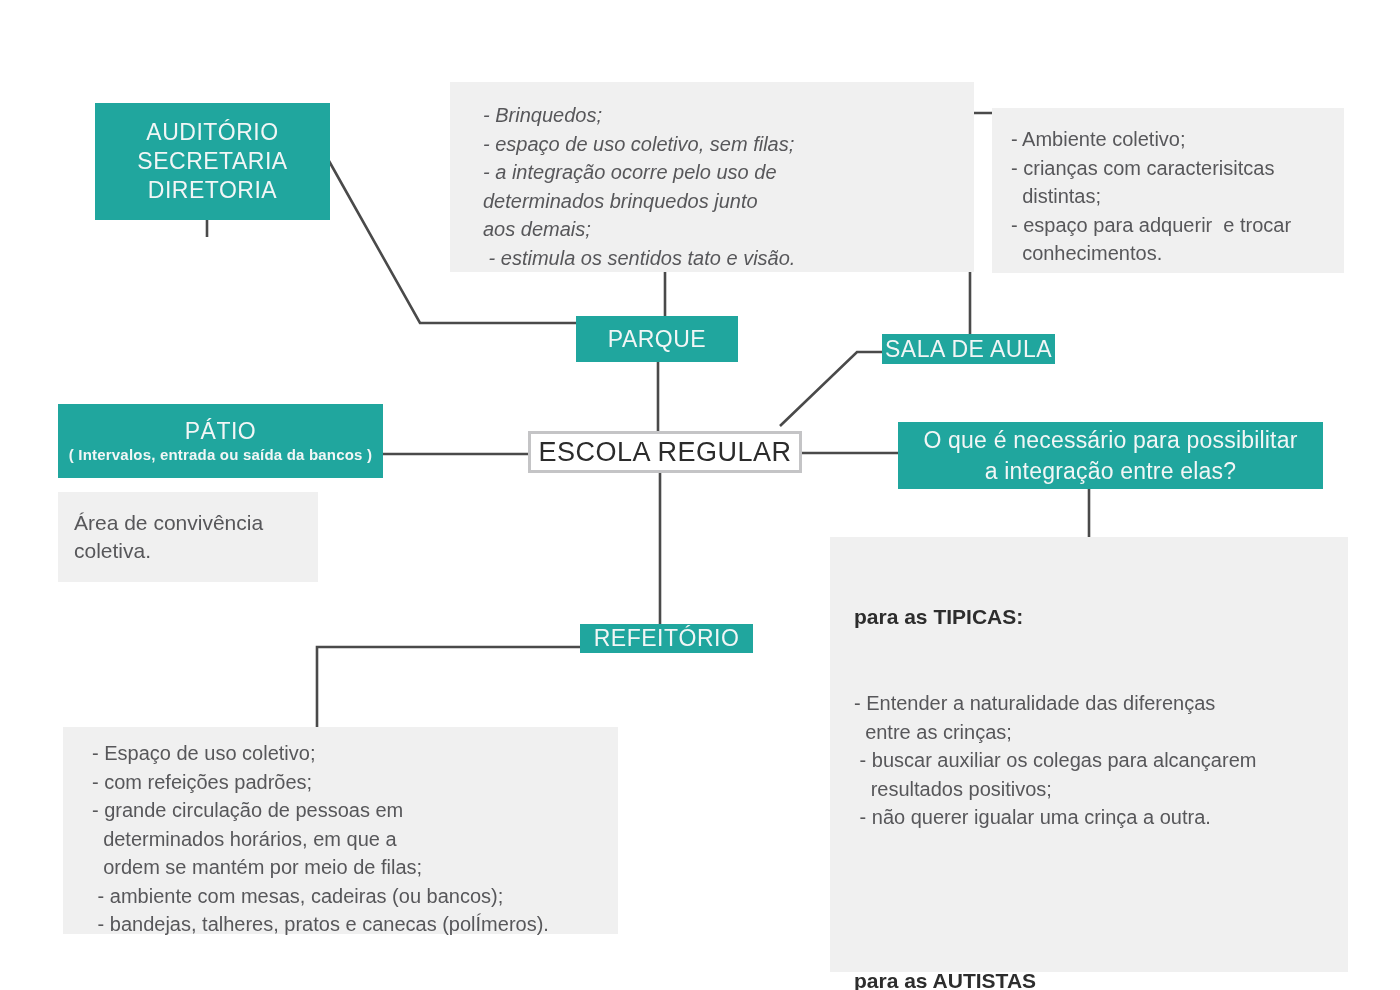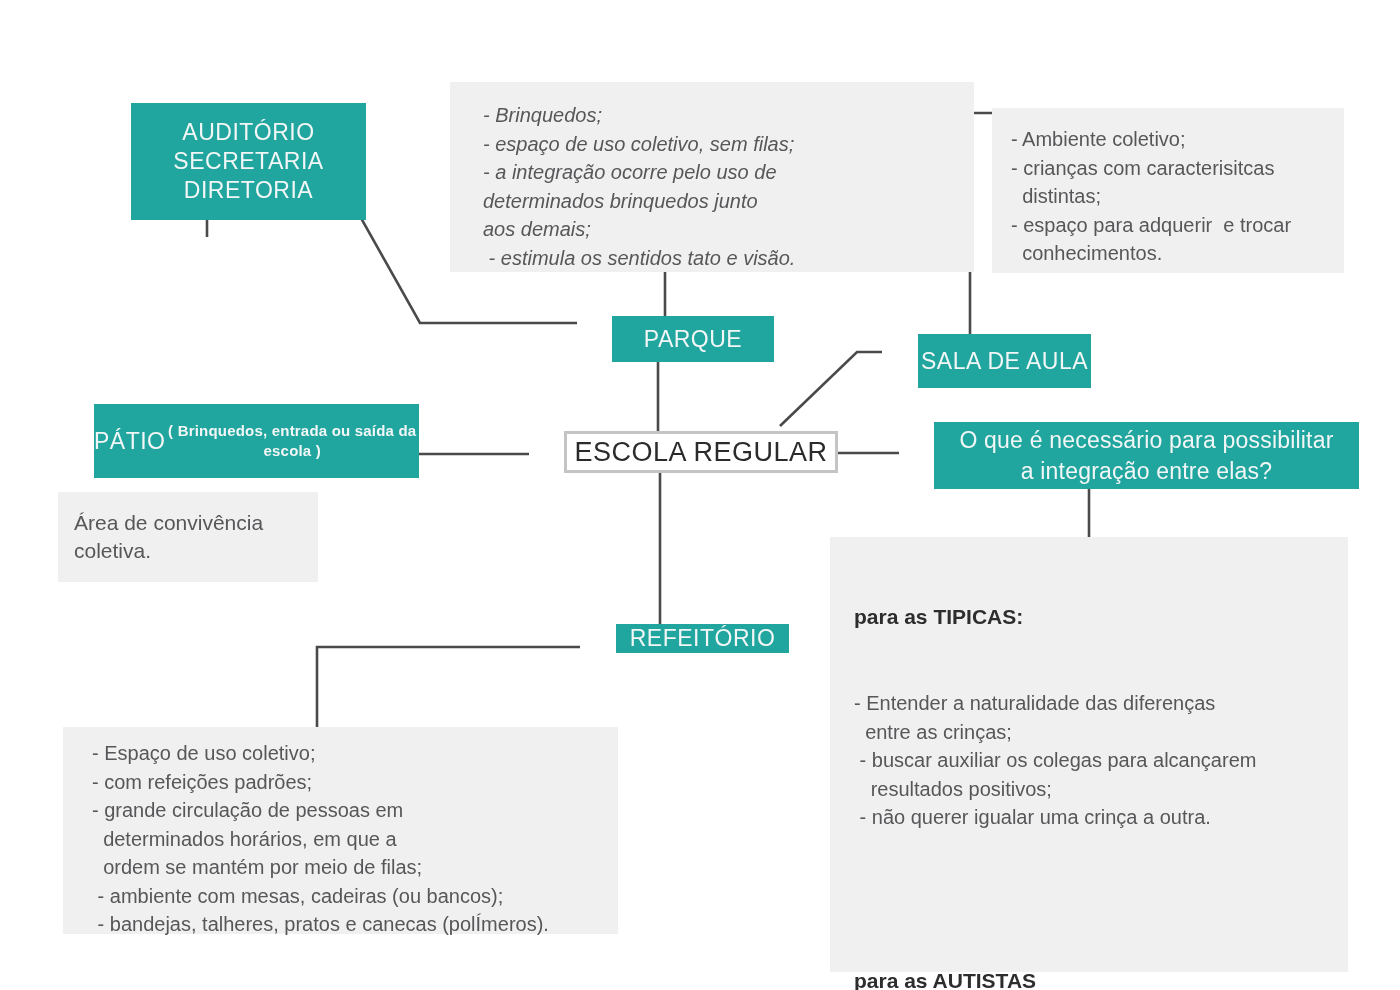--- a/index.html
+++ b/index.html
@@ -26,44 +26,43 @@
   .node {
     background: #20A69E;
     color: #f2f6f6;
     display: flex;
     align-items: center;
     justify-content: center;
     text-align: center;
     font-size: 23px;
     letter-spacing: 0.5px;
     line-height: 29px;
-    margin-left: 36px;
   }
   .note {
     background: #F0F0F0;
     color: #57575A;
     font-size: 20px;
     line-height: 28.5px;
   }
   .note.flex-center {
     display: flex;
     flex-direction: column;
     justify-content: center;
   }
   
   .box-auditorio   { left: 95px;  top: 103px; width: 235px; height: 117px; }
   .note-auditorio  { left: 95px;  top: 236px; width: 252px; height: 123px; padding-left: 11px; font-size: 21px; line-height: 30px; }
   .note-parque     { left: 450px; top: 82px;  width: 524px; height: 190px; padding: 19px 10px 0 33px; font-style: italic; }
   .box-parque      { left: 576px; top: 316px; width: 162px; height: 46px; }
   .note-sala       { left: 992px; top: 108px; width: 352px; height: 165px; padding: 17px 6px 0 19px; }
-  .box-sala        { left: 882px; top: 334px; width: 173px; height: 54px; font-size: 23px; }
+  .box-sala        { left: 882px; top: 334px; width: 173px; height: 30px; font-size: 23px; }
   .box-escola      { left: 528px; top: 431px; width: 274px; height: 42px;
                      background: #ffffff; border: 3px solid #C4C4C6; color: #2B2B2B;
                      font-size: 27px; letter-spacing: 0.5px; }
-  .box-patio      { left: 58px;  top: 404px; width: 325px; height: 74px; flex-direction: row; line-height: 27px; }
+  .box-patio      { left: 58px;  top: 404px; width: 325px; height: 74px; flex-direction: column; line-height: 27px; }
   .box-patio .sub { font-size: 15px; font-weight: bold; letter-spacing: 0.2px; line-height: 20px; }
   .note-patio     { left: 58px;  top: 492px; width: 260px; height: 90px; padding-left: 16px; font-size: 21px; }
   .box-pergunta   { left: 898px; top: 422px; width: 425px; height: 67px; font-size: 23px; line-height: 31px; letter-spacing: 0.2px; }
   .box-refeitorio { left: 580px; top: 624px; width: 173px; height: 29px; }
   .note-refeitorio{ left: 63px;  top: 727px; width: 555px; height: 207px; padding: 12px 4px 0 29px; }
   .note-resposta  { left: 830px; top: 537px; width: 518px; height: 435px; padding: 8px 10px 0 24px; }
   .note-heading {
     font-weight: bold;
     color: #2D2D2D;
     font-size: 21px;
@@ -97,21 +96,21 @@
   <div class="node box-auditorio">AUDITÓRIO
 SECRETARIA
 DIRETORIA</div>
 
   <div class="node box-parque">PARQUE</div>
 
   <div class="node box-sala">SALA DE AULA</div>
 
   <div class="node box-patio">
     <span>PÁTIO</span>
-    <span class="sub">( Brinquedos, entrada ou saída da escola )</span>
+    <span class="sub">( Intervalos, entrada ou saída da bancos )</span>
   </div>
 
   <div class="node box-refeitorio">REFEITÓRIO</div>
 
   <div class="node box-pergunta">O que é necessário para possibilitar
 a integração entre elas?</div>
 
   <div class="node box-escola">ESCOLA REGULAR</div>
 
 

